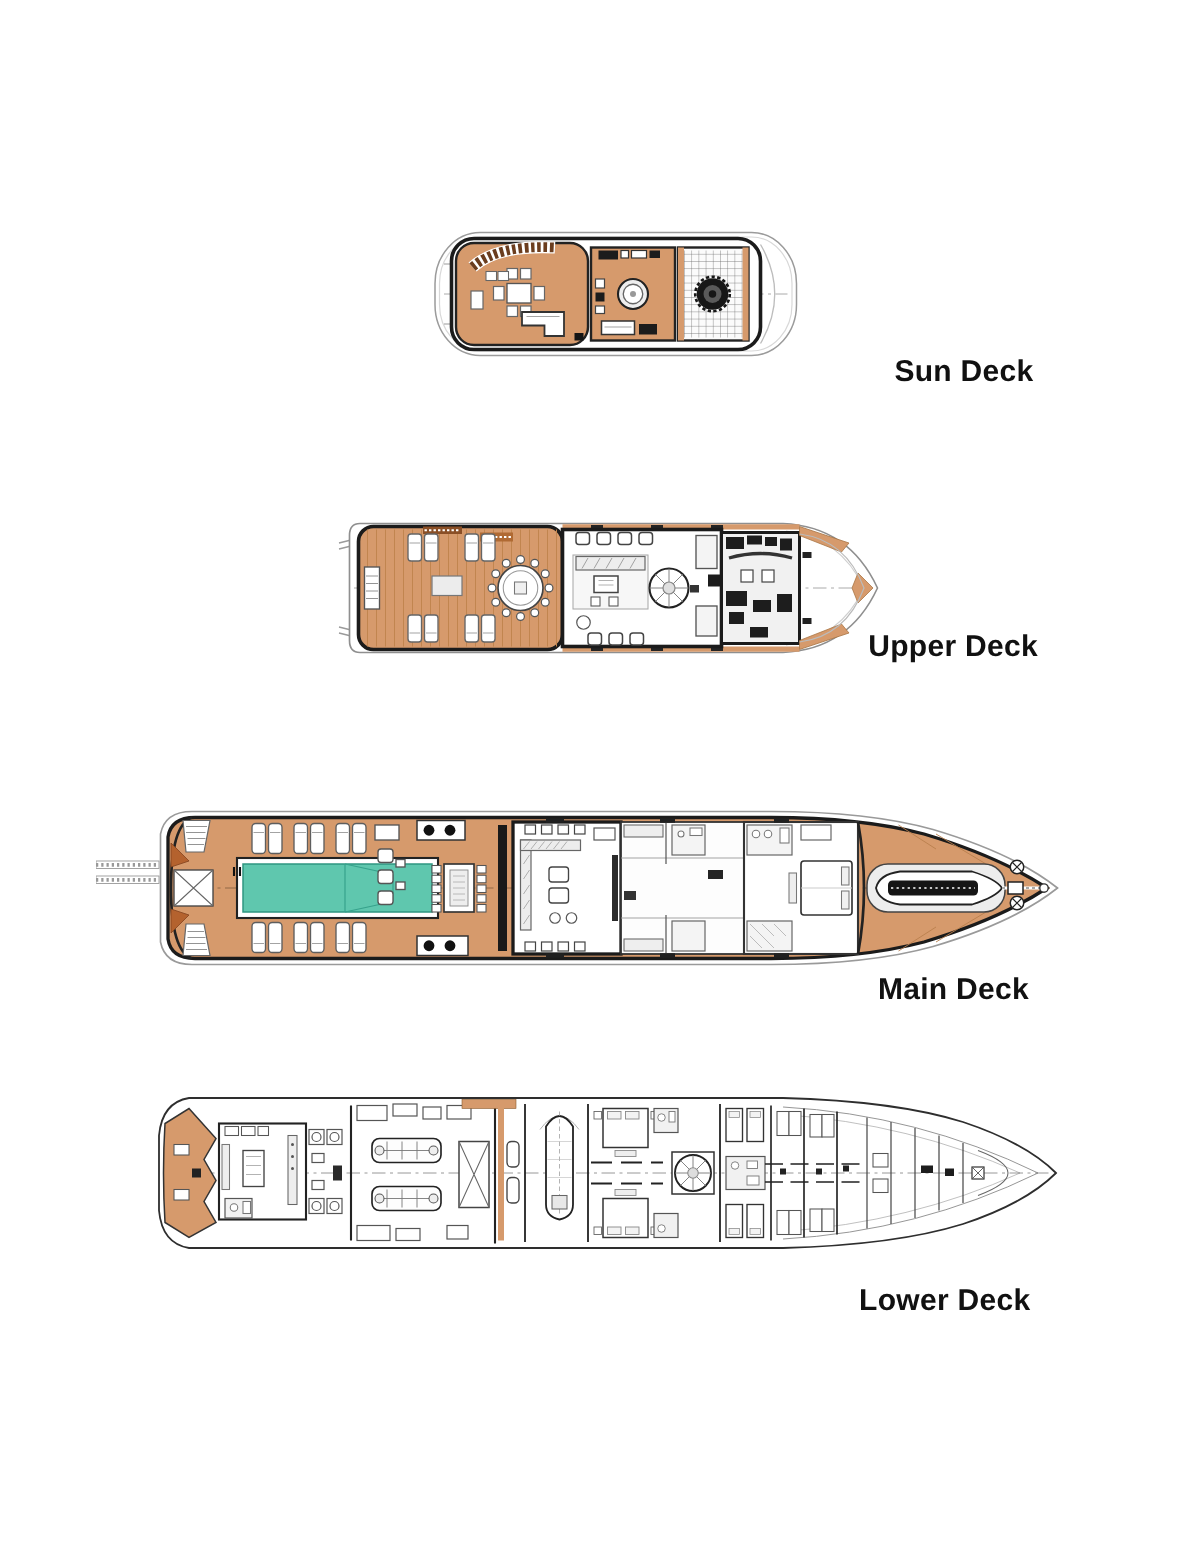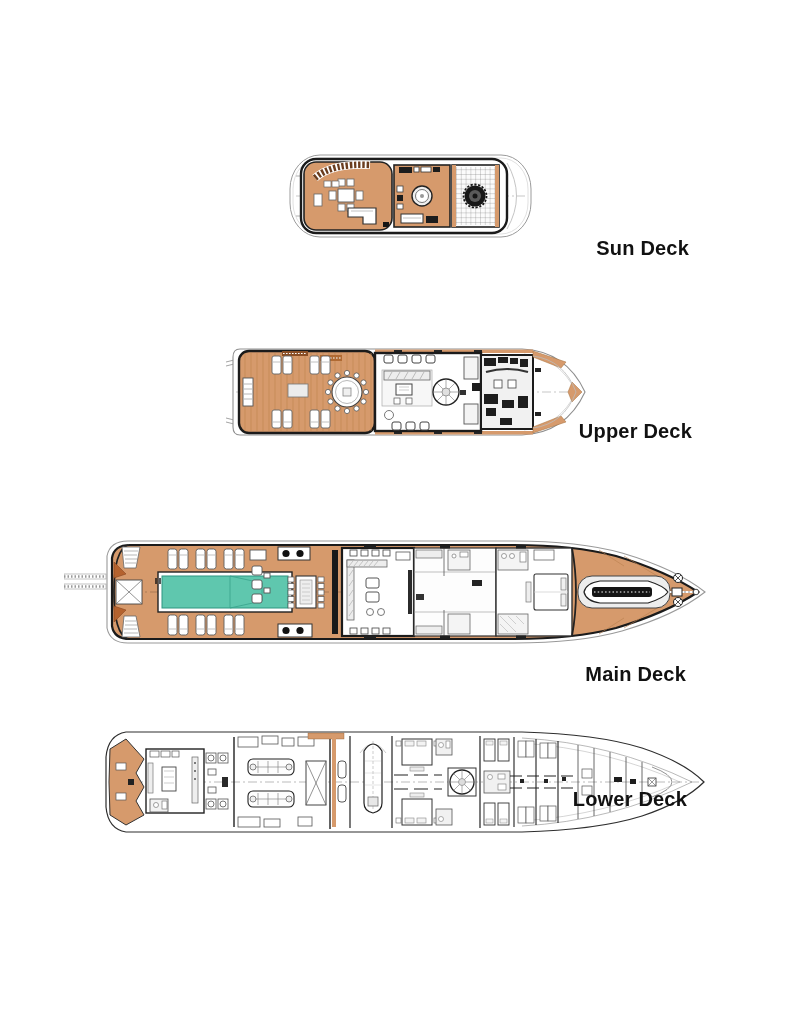--- a/index.html
+++ b/index.html
@@ -360,21 +360,21 @@
       <g fill="#202020">
         <rect x="300" y="9.5" width="12" height="3"></rect>
           <rect x="376" y="9.5" width="10" height="3"></rect>
         <rect x="452" y="9.5" width="10" height="3"></rect>
         <rect x="300" y="99.5" width="12" height="3"></rect>
           <rect x="376" y="99.5" width="10" height="3"></rect>
         <rect x="452" y="99.5" width="10" height="3"></rect>
       </g>
     </svg>
   </div>
-  <div class="deck-label" style="top:663px;right:46px">Main Deck</div>
+  <div class="deck-label" style="top:649px;right:46px">Main Deck</div>
 
   <div class="deck-plan" style="left:92px;top:728px;width:618px;height:108px">
     <svg width="618" height="108" viewBox="0 0 618 106">
       <g>
         <path d="M34,3 H430 Q505,5 550,19 Q592,33 612,53 Q592,73 550,87 Q505,101 430,103 H34 Q16,100 14,78 V28 Q16,6 34,3 Z" fill="#fff" stroke="#2e2e2e" stroke-width="1.2"></path>
         <path d="M430,9 Q520,14 600,53 Q520,92 430,97" fill="none" stroke="#8a8a8a" stroke-width="0.6"></path>
         <path d="M430,14 Q515,20 588,53 Q515,86 430,92" fill="none" stroke="#ababab" stroke-width="0.5"></path>
         <path d="M20,53 H608" stroke="#777" stroke-width="0.5" stroke-dasharray="9,3,2,3"></path>
       </g>
       <g>
@@ -524,15 +524,15 @@
         <rect x="490" y="40" width="10" height="9" fill="#fff" stroke="#555" stroke-width="0.7"></rect>
         <rect x="490" y="57" width="10" height="9" fill="#fff" stroke="#555" stroke-width="0.7"></rect>
         <rect x="522" y="48" width="8" height="5" fill="#1d1d1d"></rect>
         <rect x="538" y="50" width="6" height="5" fill="#1d1d1d"></rect>
         <rect x="556" y="49" width="8" height="8" fill="#fff" stroke="#333" stroke-width="0.8"></rect>
         <path d="M556,49 l8,8 M564,49 l-8,8" stroke="#555" stroke-width="0.6"></path>
         <path d="M560,38 Q600,53 560,68" fill="none" stroke="#666" stroke-width="0.7"></path>
       </g>
     </svg>
   </div>
-  <div class="deck-label" style="top:788px;right:45px">Lower Deck</div>
+  <div class="deck-label" style="top:856px;right:45px">Lower Deck</div>
 
 </div>
 
 </body></html>

